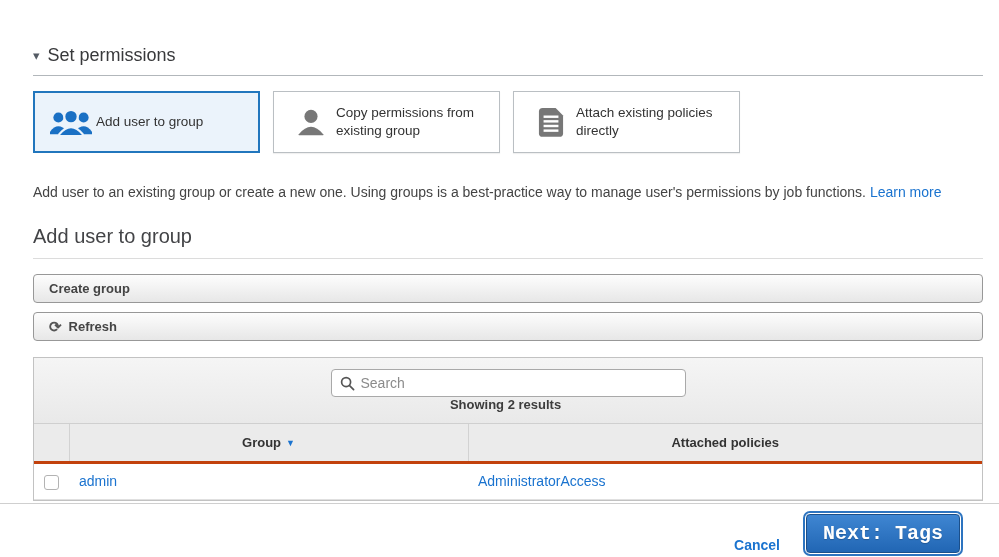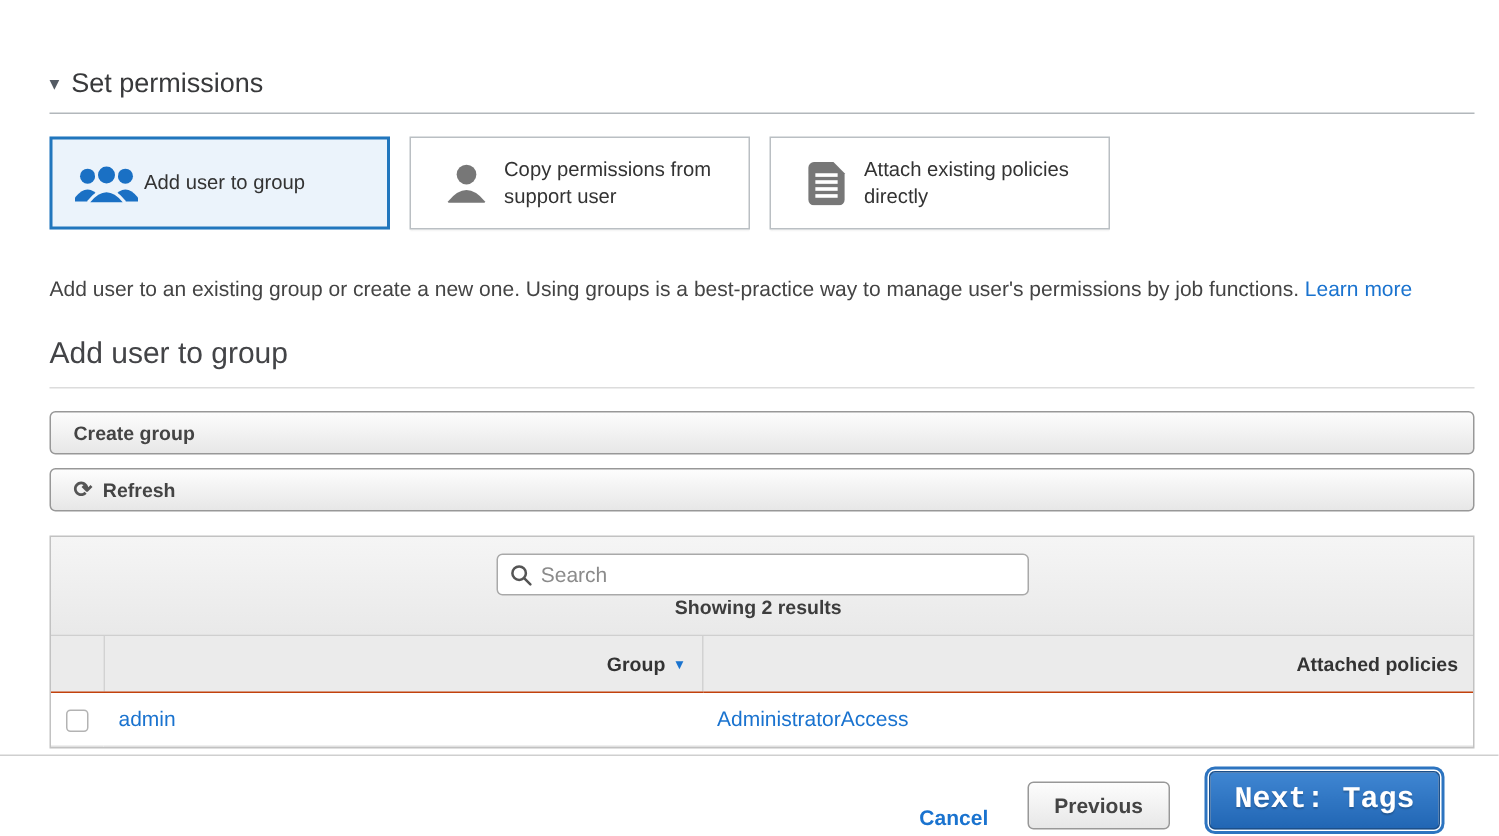--- a/index.html
+++ b/index.html
@@ -75,22 +75,22 @@
     border: none; outline: none; flex: 1; font-size: 14px; color: #333;
     font-family: "Liberation Sans", sans-serif; background: transparent;
   }
   .search-box input::placeholder { color: #8b8b8b; }
   .results-count { font-size: 13px; font-weight: bold; color: #3d3d3d; padding-right: 5px; }
 
   table { width: 100%; border-collapse: collapse; table-layout: fixed; }
   col.col-check { width: 35px; }
   col.col-group { width: 399px; }
   thead th {
-    background: #ebebeb; border-bottom: 1px solid #c2410c;
-    font-size: 13px; font-weight: bold; color: #333; text-align: right;
+    background: #ebebeb; border-bottom: 3px solid #c2410c;
+    font-size: 13px; font-weight: bold; color: #333; text-align: center;
     padding: 11px 10px; cursor: pointer;
   }
   thead th + th { border-left: 1px solid #d2d2d2; }
   .sort-icon { color: #1a73cf; font-size: 9px; margin-left: 5px; vertical-align: 1px; }
   tbody td { padding: 9px 10px; border-bottom: 1px solid #e0e0e0; font-size: 14px; background: #fff; }
   .checkbox {
     display: inline-block; width: 15px; height: 15px;
     border: 1px solid #b3b3b3; border-radius: 3px; background: #fff;
     cursor: pointer; vertical-align: middle;
   }
@@ -145,21 +145,21 @@
     </div>
     <div class="card">
       <span class="card-icon">
         <svg width="30" height="30" viewBox="0 0 32 32">
           <g fill="#777">
             <circle cx="16" cy="10" r="7"></circle>
             <path d="M3 29 q13 -16 26 0 l0 1 l-26 0 z"></path>
           </g>
         </svg>
       </span>
-      <span class="card-label">Copy permissions from support user</span>
+      <span class="card-label">Copy permissions from existing group</span>
     </div>
     <div class="card">
       <span class="card-icon">
         <svg width="26" height="30" viewBox="0 0 28 32">
           <path fill="#777" d="M5 1 h14 l8 8 v19 a4 4 0 0 1 -4 4 h-18 a4 4 0 0 1 -4 -4 v-23 a4 4 0 0 1 4 -4 z"></path>
           <g fill="#fff">
             <rect x="6" y="9" width="16" height="2.6"></rect>
             <rect x="6" y="14" width="16" height="2.6"></rect>
             <rect x="6" y="19" width="16" height="2.6"></rect>
             <rect x="6" y="24" width="16" height="2.6"></rect>
@@ -224,19 +224,16 @@
           </td>
         </tr>
       </tbody>
     </table>
   </div>
 
 </div>
 
 <div class="footer">
   <a class="link cancel-link">Cancel</a>
-  <button class="btn footer-btn">
-    <span>Previous</span>
-  </button>
   <button class="btn-primary">
     <span>Next: Tags</span>
   </button>
 </div>
 
 </body></html>

